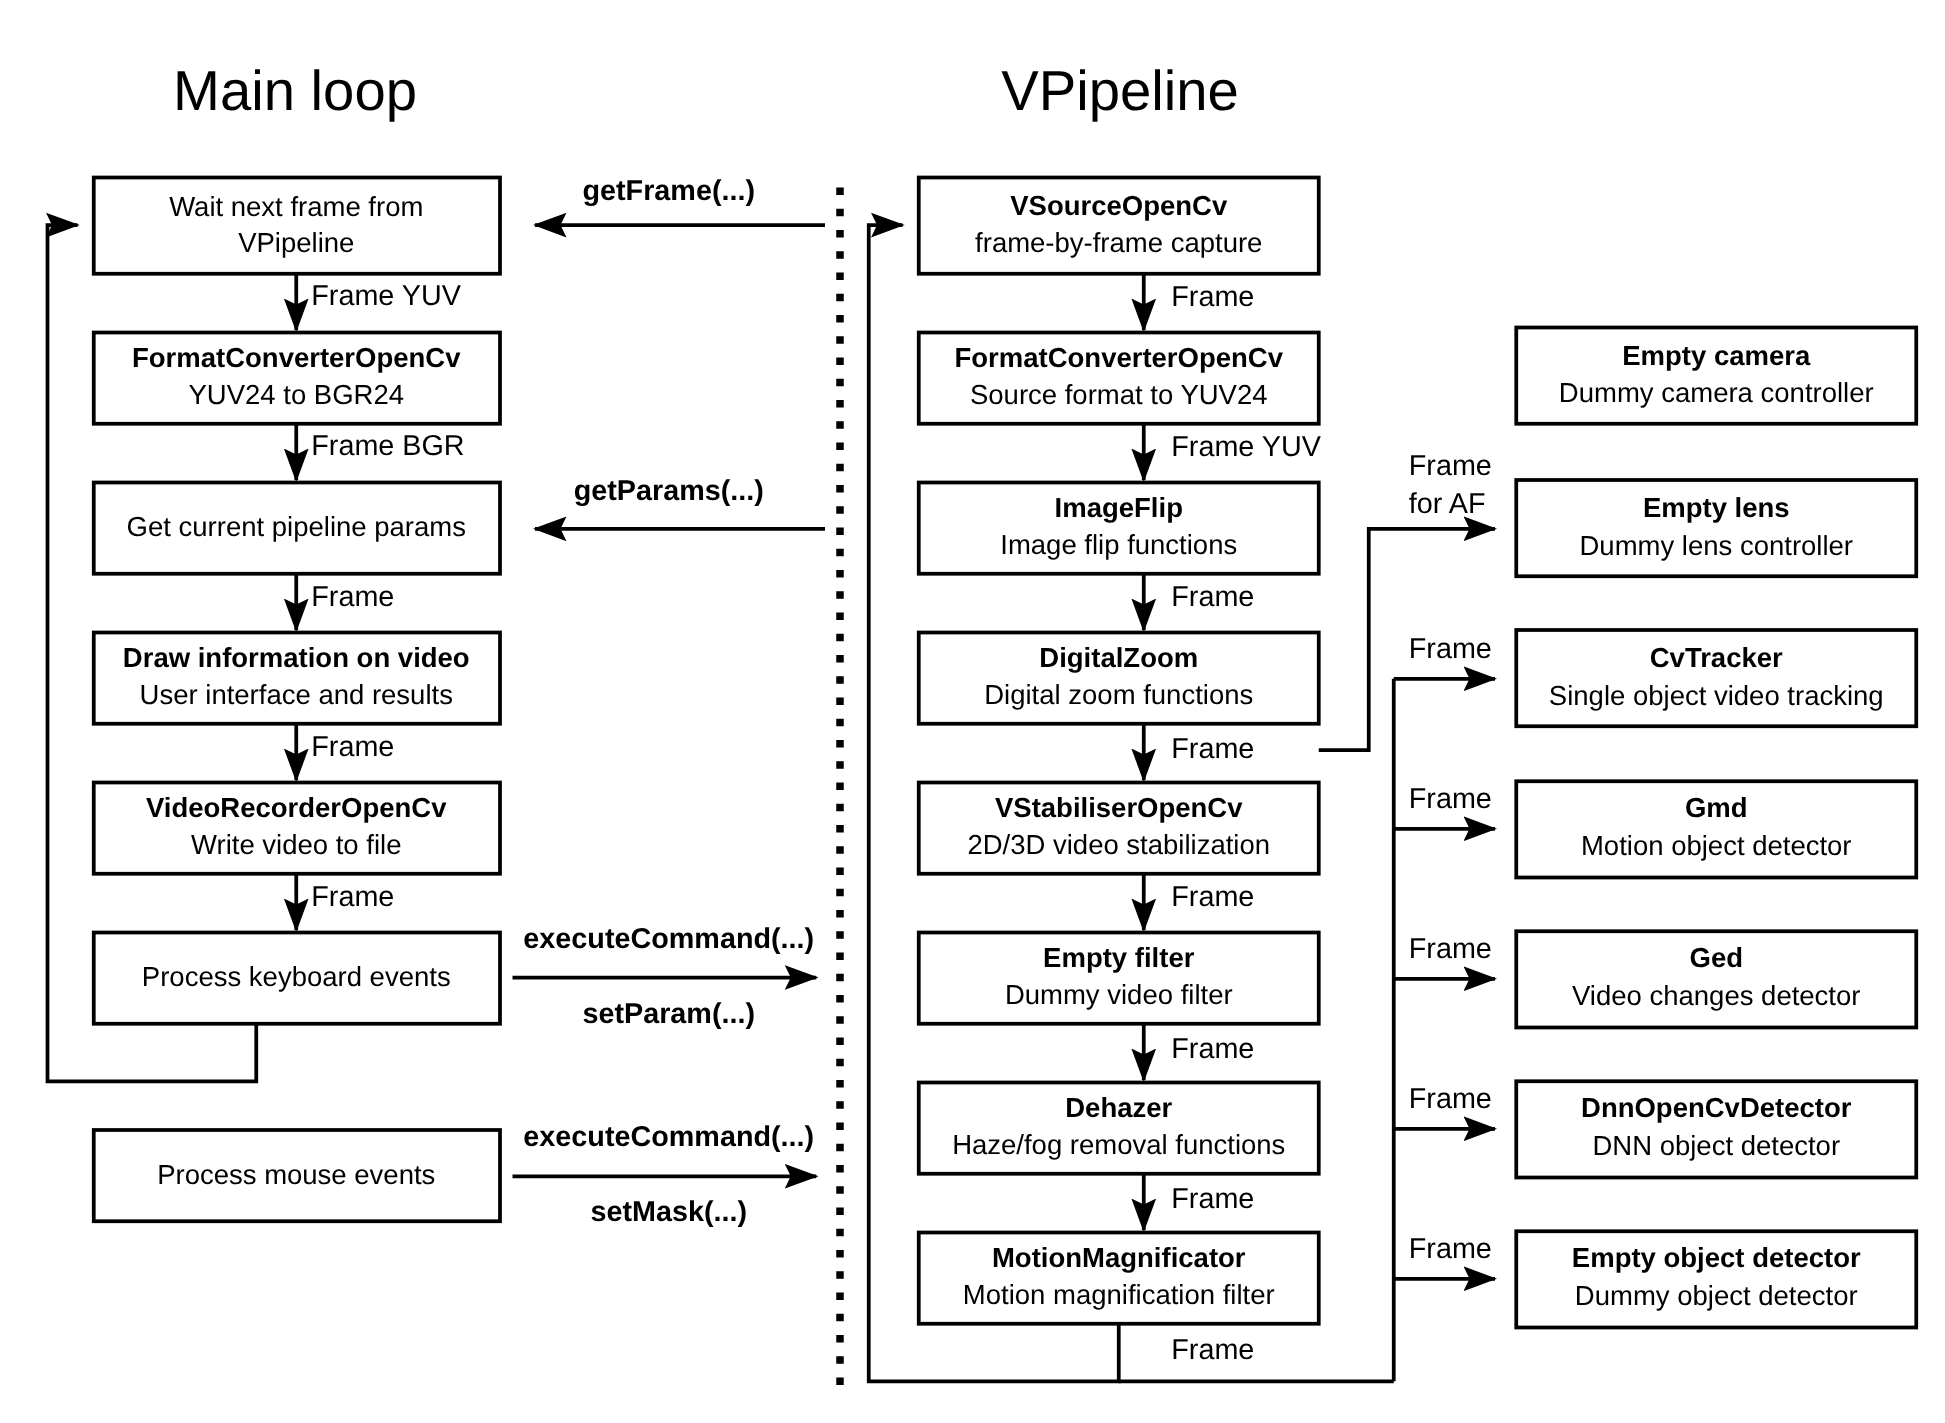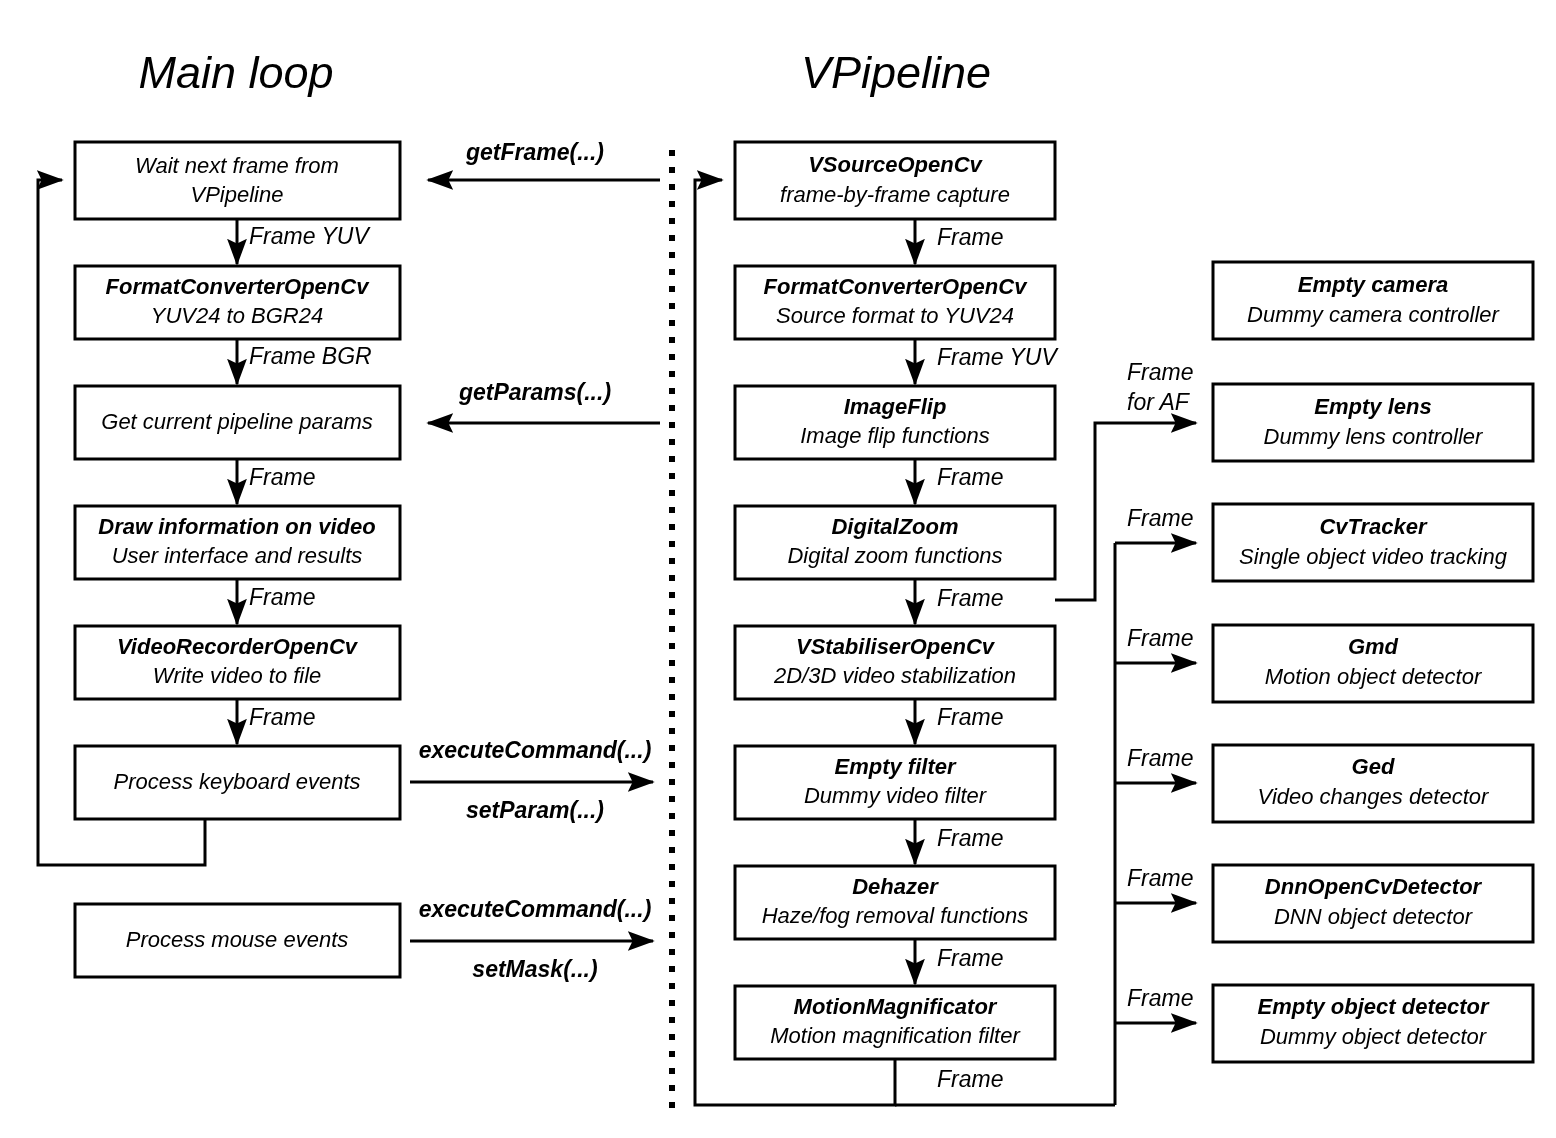--- a/index.html
+++ b/index.html
@@ -11,21 +11,20 @@
     width: 1556px;
     height: 1138px;
     font-family: "Liberation Sans", sans-serif;
     color: #000000;
     overflow: hidden;
   }
   #diagram-root {
     position: relative;
     width: 1508px;
     height: 1138px;
-    font-style: italic;
   }
   svg.diagram {
     position: absolute;
     top: 0;
     left: 0;
     width: 1556px;
     height: 1138px;
   }
   .box-rect {
     fill: #ffffff;

